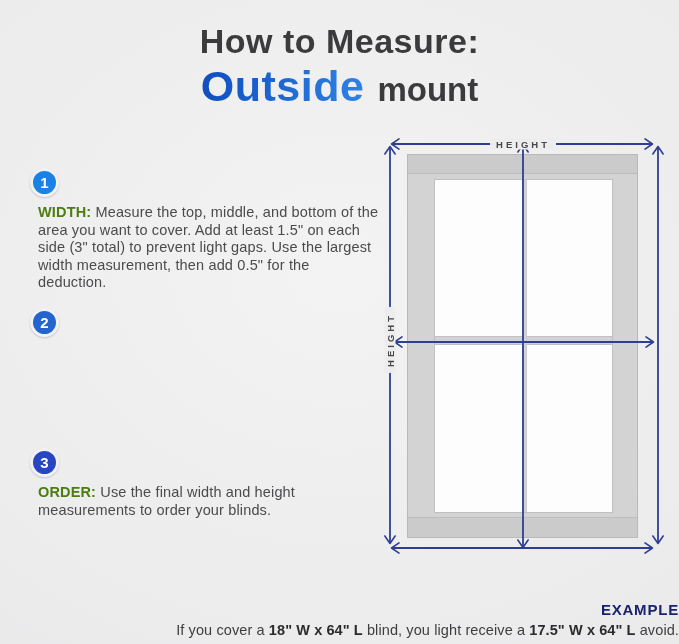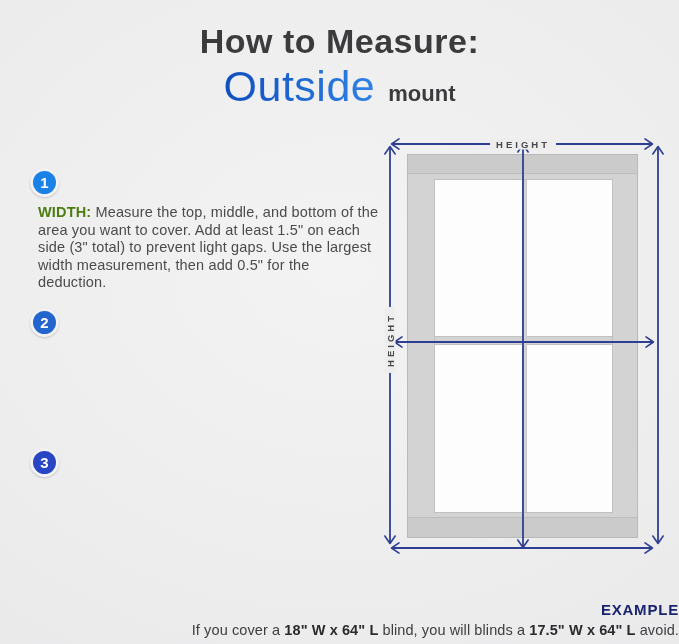--- a/index.html
+++ b/index.html
@@ -8,25 +8,25 @@
     position:relative; overflow:hidden;
     font-family:"Liberation Sans", sans-serif;
     background: radial-gradient(130% 110% at 50% 42%, #f3f3f4 0%, #ededee 45%, #e4e4e6 100%);
   }
 
   
   .title { position:absolute; top:22px; left:0; width:100%; text-align:center; }
   .t1 { font-size:34px; font-weight:600; color:#3b3b3d; letter-spacing:0.5px; }
   .t2 { margin-top:1px; display:flex; justify-content:center; align-items:baseline; gap:13px; }
   .outside {
-    font-size:43px; font-weight:400; letter-spacing:0.5px;
+    font-size:43px; font-weight:700; letter-spacing:0.5px;
     background:linear-gradient(92deg,#0f4ebf 0%, #2f82e5 100%);
     -webkit-background-clip:text; background-clip:text; color:transparent;
   }
-  .mount { font-size:22px; font-weight:600; color:#3b3b3d; }
+  .mount { font-size:33px; font-weight:600; color:#3b3b3d; }
 
   
   .step { position:absolute; left:30px; width:352px; }
   .badge {
     width:29px; height:29px; border-radius:50%;
     border:3px solid #f2f2f4;
     color:#fff; font-size:15px; font-weight:700;
     display:flex; align-items:center; justify-content:center;
     box-shadow:0 1px 2px rgba(0,0,0,.18);
     margin-bottom:7px;
@@ -86,20 +86,21 @@
   <div class="badge" style="background: rgb(26, 130, 230);">1</div>
   <p class="step-text"><b>WIDTH:</b> <span>Measure the top, middle, and bottom of the area you want to cover. Add at least 1.5" on each side (3" total) to prevent light gaps. Use the largest width measurement, then add 0.5" for the deduction.</span></p>
 </div>
 
 <div class="step" style="top:308px">
   <div class="badge" style="background: rgb(35, 100, 205);">2</div>
 </div>
 
 <div class="step" style="top:448px">
   <div class="badge" style="background: rgb(40, 70, 195);">3</div>
+  <p class="step-text"><b>ORDER:</b> <span>Use the final width and height measurements to order your blinds.</span></p>
 </div>
 
 <div class="diagram">
 
   <div class="win">
     <div class="win-band-top"></div>
     <div class="win-band-bottom"></div>
     <div class="pane">
       <div class="rail-h"></div>
       <div class="mullion-v"></div>
@@ -125,14 +126,14 @@
 
     <line x1="140" y1="12" x2="140" y2="414" marker-start="url(#ah)" marker-end="url(#ah)"></line>
   </svg>
 
   <span class="dim-label width">HEIGHT</span>
   <span class="dim-label height">HEIGHT</span>
 </div>
 
 <div class="example">
   <div class="example-heading">EXAMPLE</div>
-  <div class="example-line"><span>If you cover a </span><span class="strong">18" W x 64" L</span><span> blind, you will blinds a </span><span class="strong">17.5" W x 64" L</span><span> avoid.</span></div>
+  <div class="example-line"><span>If you cover a </span><span class="strong">18" W x 64" L</span><span> blind, you light receive a </span><span class="strong">17.5" W x 64" L</span><span> avoid.</span></div>
 </div>
 
 </body></html>

